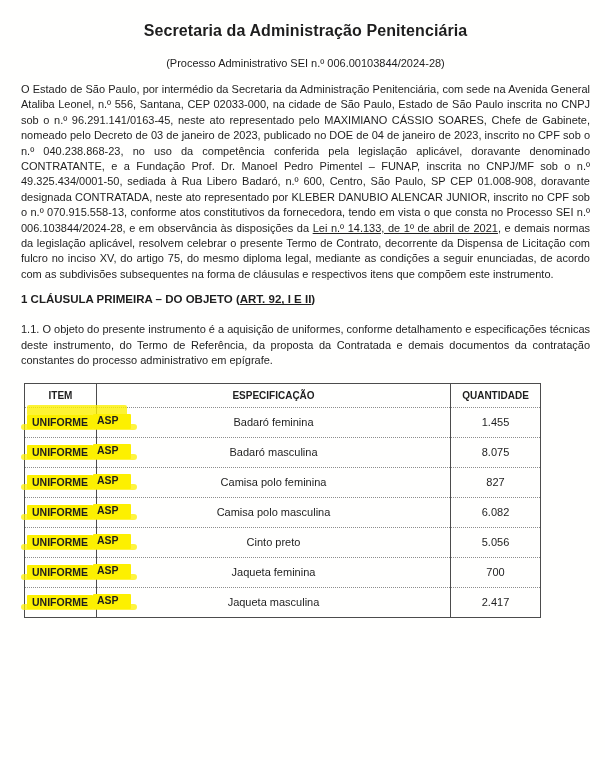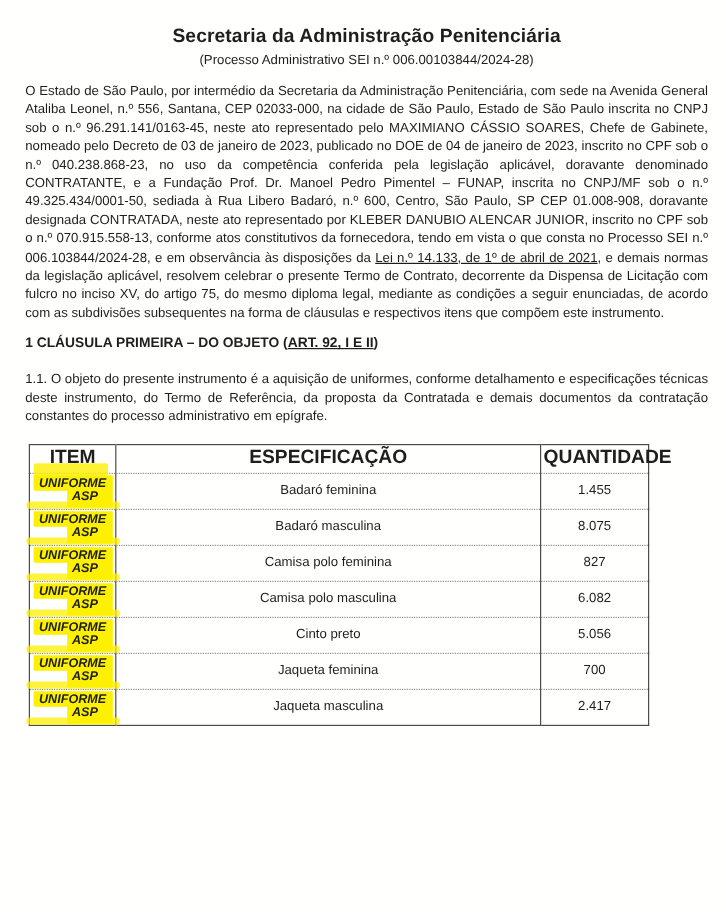--- a/index.html
+++ b/index.html
@@ -18,21 +18,21 @@
     background:#fffffe;
   }
   .doc-title {
     padding-top:22px;
     text-align:center;
     font-weight:bold;
     font-size:16px;
     letter-spacing:.1px;
   }
   .process-line {
-    margin-top:4px;
+    margin-top:17px;
     text-align:center;
     font-size:11px;
   }
   .contract-block {
     margin-top:17px;
     margin-left:292px;
     width:278px;
     font-size:11px;
     line-height:16px;
     text-align:justify;
@@ -71,39 +71,38 @@
   table.items-table col.c-spec  { width:354px; }
   table.items-table col.c-qty   { width:90px; }
   .items-table th, .items-table td {
     text-align:center;
     vertical-align:middle;
     padding:0 2px;
   }
   .items-table th {
     height:23px;
     font-weight:bold;
-    font-size:16px;
+    font-size:10px;
     border-bottom:1px dotted #8d8d8d;
   }
   .items-table td { height:29px; }
   .items-table tr + tr td { border-top:1px dotted #8d8d8d; }
   
   .items-table { border:1.5px solid #4c4c4c; }
   .items-table th + th, .items-table td + td { border-left:1.4px solid #4c4c4c; }
   
   .hl-wrap {
     position:relative;
     display:inline-flex;
-    flex-direction:column;
+    flex-direction:row;
     align-items:flex-end;
     line-height:12.5px;
     font-weight:600;
     font-size:10.5px;
     z-index:2;
-    font-style:italic;
   }
   .hl {
     position:relative;
     background:var(--hl,#fdf000);
     z-index:1;
     border-radius:1px;
   }
   .hl.l1 { padding:1px 5px 0 5px; }
   .hl.l2 { padding:0 12px 2px 4px; margin-top:-1px; }
   .hl-wrap::after {            

